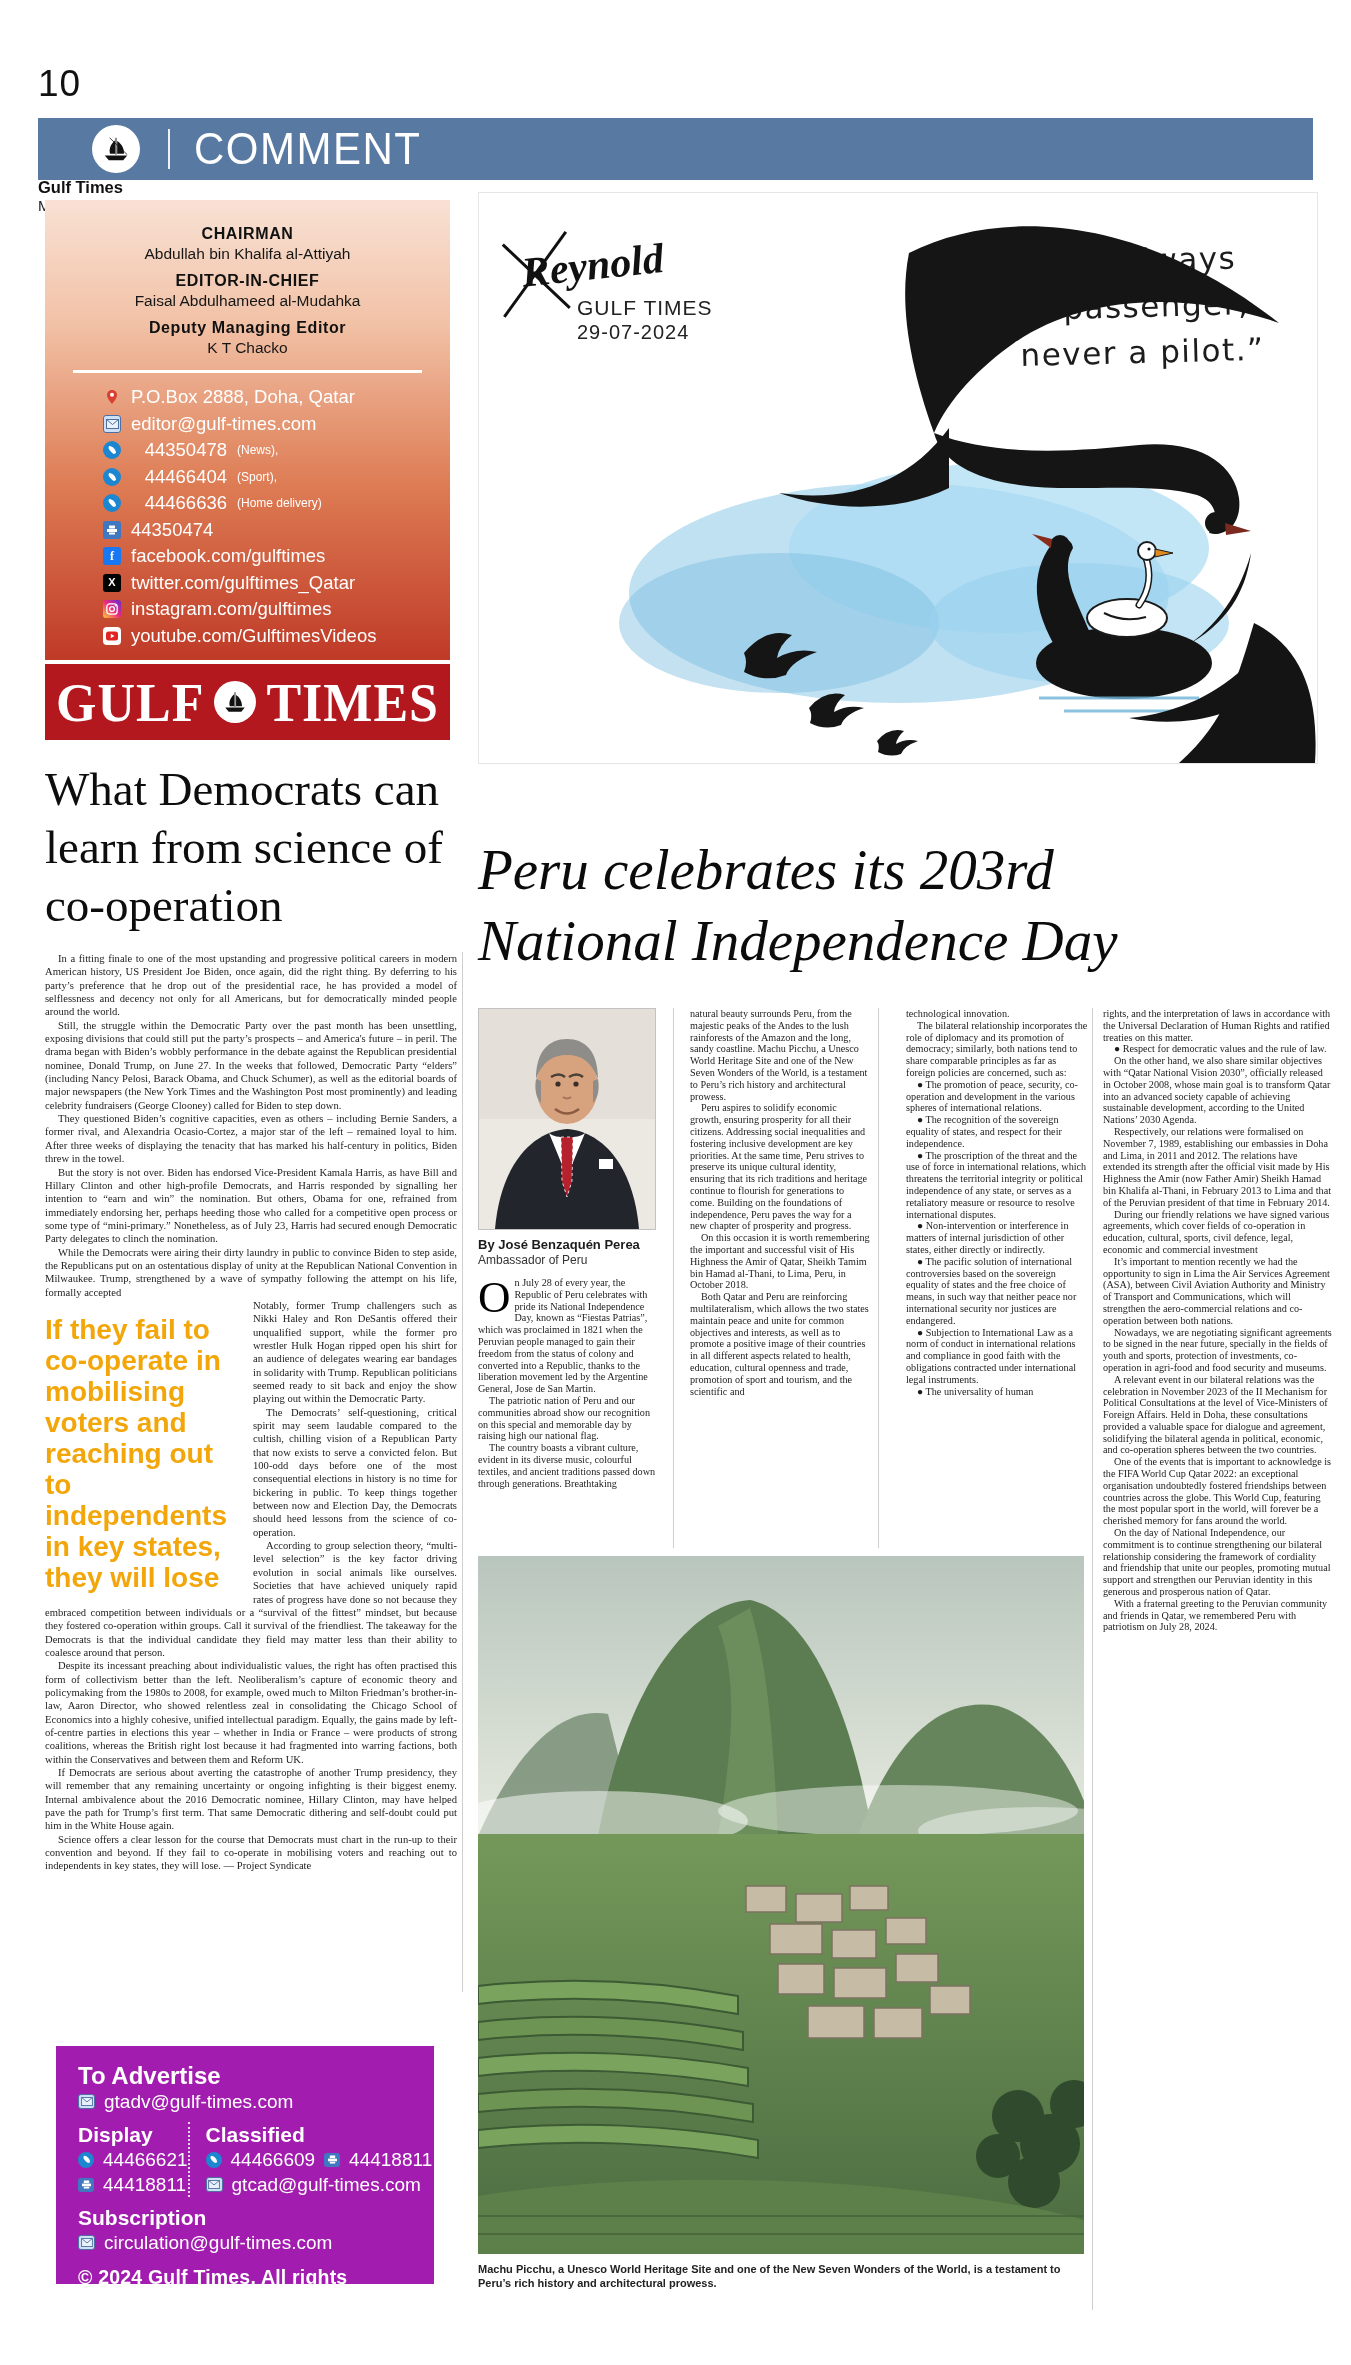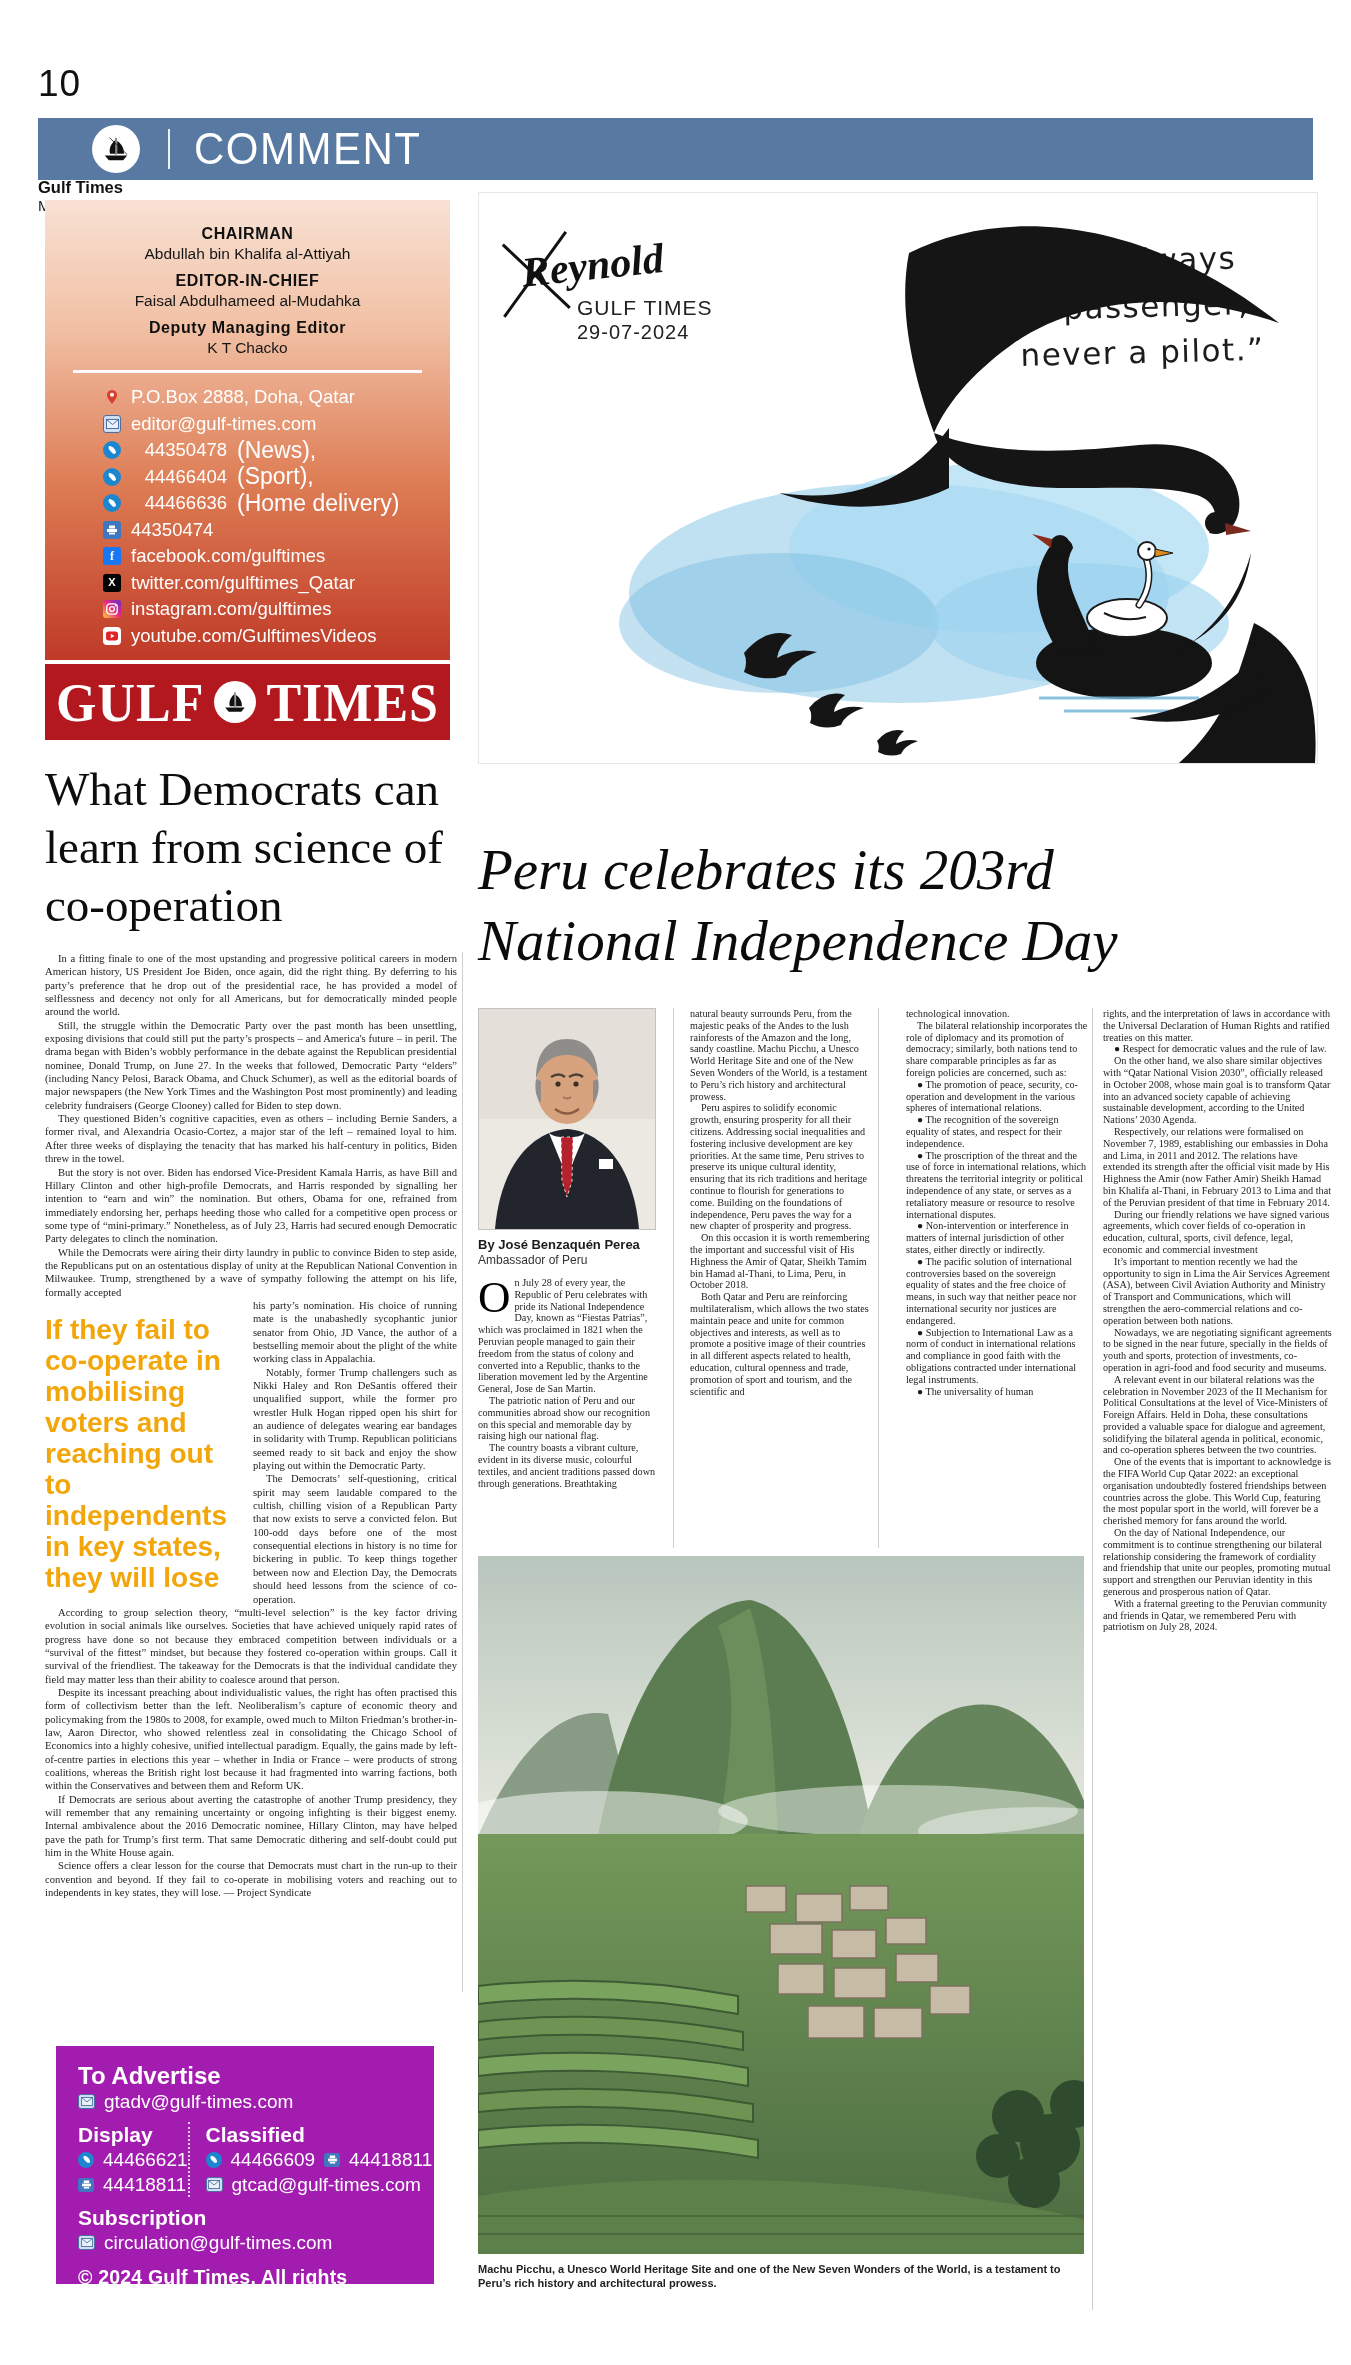--- a/index.html
+++ b/index.html
@@ -26,21 +26,21 @@
   .masthead { position:absolute; left:45px; top:200px; width:405px; height:460px;
               background:linear-gradient(180deg,#f8e1d4 0%,#f2c3a8 26%,#dd7c54 62%,#bf3a27 100%);
               padding-top:16px; }
   .mh-roles { text-align:center; }
   .mh-role-title { font-size:16px; font-weight:700; letter-spacing:.6px; margin-top:9px; }
   .mh-role-name  { font-size:15.5px; margin-top:2px; color:#161616; }
   .mh-rule { width:86%; height:3px; background:#fff; margin:13px auto 11px auto; }
   .mh-contacts { padding-left:58px; }
   .mh-row { display:flex; align-items:center; gap:10px; height:26.5px; color:#fff; font-size:18.5px; }
   .mh-row .num { min-width:96px;text-align:right; }
-  .mh-row .note { font-size:23px; }
+  .mh-row .note { font-size:12px; }
 
   .ic { width:18px; height:18px; flex:none; display:flex; align-items:center; justify-content:center;
         font-size:12px; line-height:1; border-radius:3px; }
   .ic svg { display:block; }
   .ic-fb { background:#1877f2; color:#fff; font-weight:700; font-family:"Liberation Serif",serif; }
   .ic-fb::before { content:"f"; }
   .ic-x  { background:#000; color:#fff; font-weight:700; }
   .ic-x::before { content:"X"; font-size:11px; }
   .ic-ig { background:linear-gradient(45deg,#f9ce34,#ee2a7b,#6228d7); }
   .ic-yt { background:#fff; border-radius:4px; }
@@ -247,21 +247,20 @@
   <div class="dem-body">
     <div class="dem-sec">
         <p>In a fitting finale to one of the most upstanding and progressive political careers in modern American history, US President Joe Biden, once again, did the right thing. By deferring to his party’s preference that he drop out of the presidential race, he has provided a model of selflessness and decency not only for all Americans, but for democratically minded people around the world.</p>
         <p>Still, the struggle within the Democratic Party over the past month has been unsettling, exposing divisions that could still put the party’s prospects – and America's future – in peril. The drama began with Biden’s wobbly performance in the debate against the Republican presidential nominee, Donald Trump, on June 27. In the weeks that followed, Democratic Party “elders” (including Nancy Pelosi, Barack Obama, and Chuck Schumer), as well as the editorial boards of major newspapers (the New York Times and the Washington Post most prominently) and leading celebrity fundraisers (George Clooney) called for Biden to step down.</p>
         <p>They questioned Biden’s cognitive capacities, even as others – including Bernie Sanders, a former rival, and Alexandria Ocasio-Cortez, a major star of the left – remained loyal to him. After three weeks of displaying the tenacity that has marked his half-century in politics, Biden threw in the towel.</p>
         <p>But the story is not over. Biden has endorsed Vice-President Kamala Harris, as have Bill and Hillary Clinton and other high-profile Democrats, and Harris responded by signalling her intention to “earn and win” the nomination. But others, Obama for one, refrained from immediately endorsing her, perhaps heeding those who called for a competitive open process or some type of “mini-primary.” Nonetheless, as of July 23, Harris had secured enough Democratic Party delegates to clinch the nomination.</p>
         <p>While the Democrats were airing their dirty laundry in public to convince Biden to step aside, the Republicans put on an ostentatious display of unity at the Republican National Convention in Milwaukee. Trump, strengthened by a wave of sympathy following the attempt on his life, formally accepted</p>
       </div>
     <aside class="pull-quote">If they fail to co-operate in mobilising voters and reaching out to independents in key states, they will lose</aside>
     <div class="dem-sec dem-after">
-        <p>his party’s nomination. His choice of running mate is the unabashedly sycophantic junior senator from Ohio, JD Vance, the author of a bestselling memoir about the plight of the white working class in Appalachia.</p>
         <p>Notably, former Trump challengers such as Nikki Haley and Ron DeSantis offered their unqualified support, while the former pro wrestler Hulk Hogan ripped open his shirt for an audience of delegates wearing ear bandages in solidarity with Trump. Republican politicians seemed ready to sit back and enjoy the show playing out within the Democratic Party.</p>
         <p>The Democrats’ self-questioning, critical spirit may seem laudable compared to the cultish, chilling vision of a Republican Party that now exists to serve a convicted felon. But 100-odd days before one of the most consequential elections in history is no time for bickering in public. To keep things together between now and Election Day, the Democrats should heed lessons from the science of co-operation.</p>
         <p>According to group selection theory, “multi-level selection” is the key factor driving evolution in social animals like ourselves. Societies that have achieved uniquely rapid rates of progress have done so not because they embraced competition between individuals or a “survival of the fittest” mindset, but because they fostered co-operation within groups. Call it survival of the friendliest. The takeaway for the Democrats is that the individual candidate they field may matter less than their ability to coalesce around that person.</p>
         <p>Despite its incessant preaching about individualistic values, the right has often practised this form of collectivism better than the left. Neoliberalism’s capture of economic theory and policymaking from the 1980s to 2008, for example, owed much to Milton Friedman’s brother-in-law, Aaron Director, who showed relentless zeal in consolidating the Chicago School of Economics into a highly cohesive, unified intellectual paradigm. Equally, the gains made by left-of-centre parties in elections this year – whether in India or France – were products of strong coalitions, whereas the British right lost because it had fragmented into warring factions, both within the Conservatives and between them and Reform UK.</p>
         <p>If Democrats are serious about averting the catastrophe of another Trump presidency, they will remember that any remaining uncertainty or ongoing infighting is their biggest enemy. Internal ambivalence about the 2016 Democratic nominee, Hillary Clinton, may have helped pave the path for Trump’s first term. That same Democratic dithering and self-doubt could put him in the White House again.</p>
         <p>Science offers a clear lesson for the course that Democrats must chart in the run-up to their convention and beyond. If they fail to co-operate in mobilising voters and reaching out to independents in key states, they will lose. — Project Syndicate</p>
       </div>
   </div>
   <div class="vdiv" style="left:462px; top:952px; height:1040px;"></div>
 

